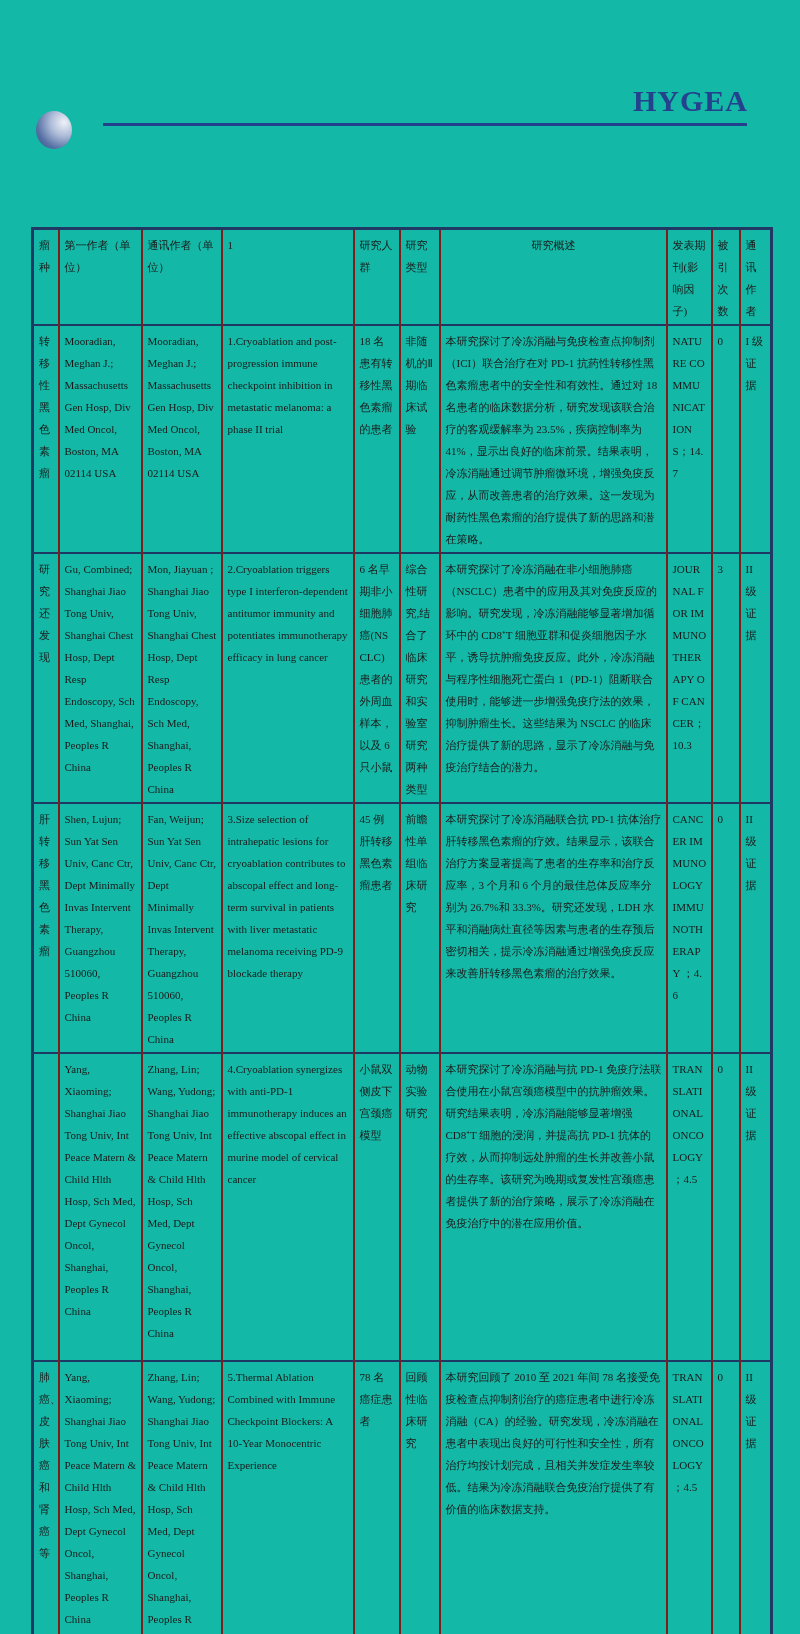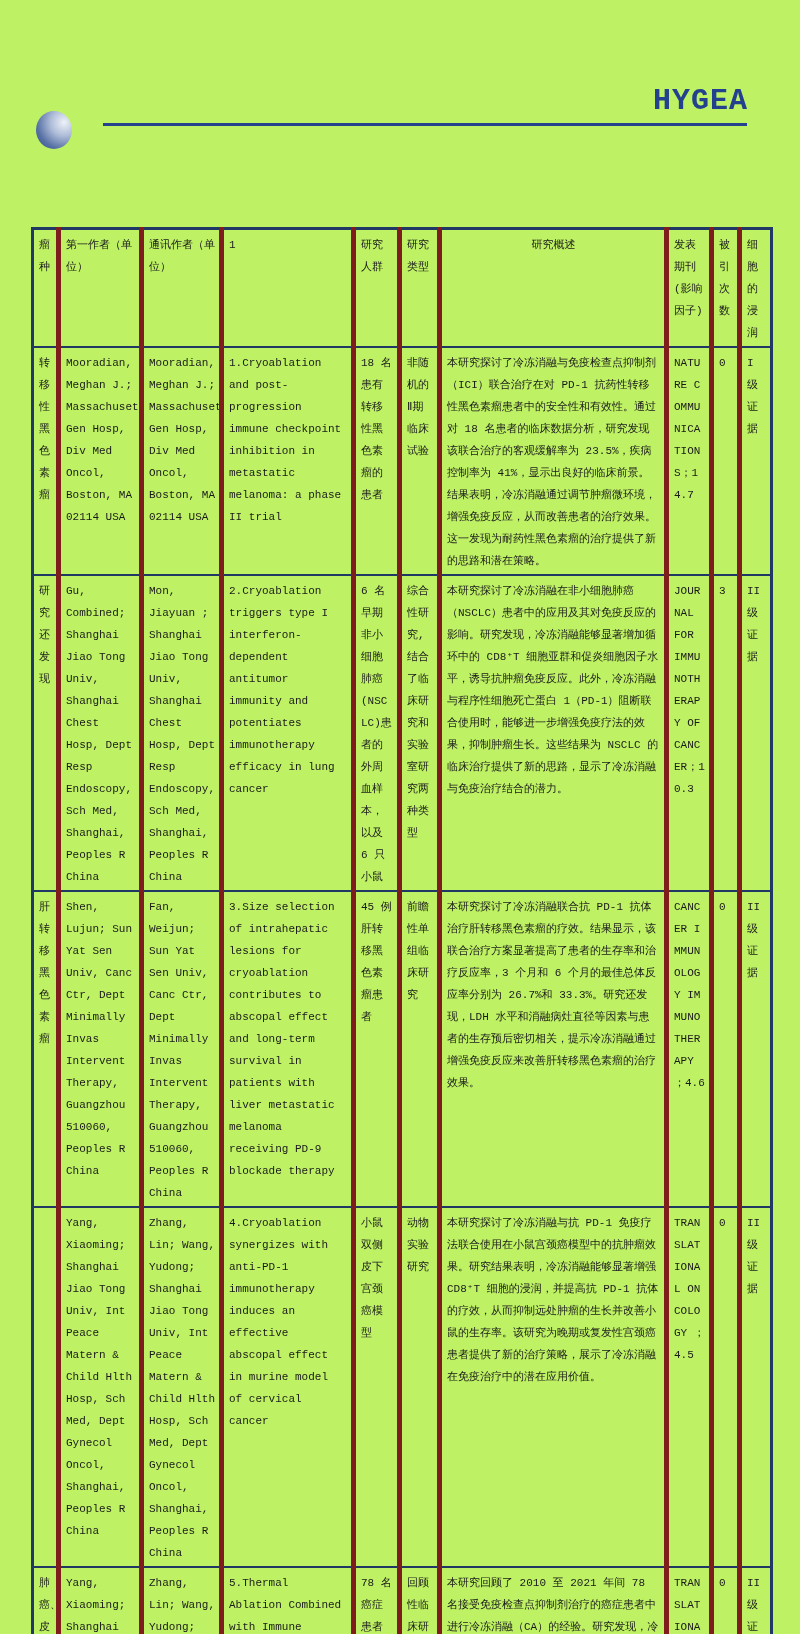--- a/index.html
+++ b/index.html
@@ -1,23 +1,23 @@
 <!DOCTYPE html>
 <html><head>
 <meta charset="utf-8">
 <style>
   * { margin: 0; padding: 0; box-sizing: border-box; }
   body { background: #ffffff; }
   .page {
     position: relative;
     width: 800px;
     height: 1634px;
-    background: #bef264;
+    background: #14b8a6;
     overflow: hidden;
-    font-family: Liberation Mono, monospace;
+    font-family: Liberation Serif, serif;
     color: #1a1a1a;
   }
   
   .brand-text {
     position: absolute;
     top: 84px;
     right: 52px;
     font-size: 30px;
     font-weight: bold;
     letter-spacing: 1px;
@@ -45,21 +45,21 @@
     position: absolute;
     left: 31px;
     top: 227px;
     width: 739px;
     border-collapse: collapse;
     table-layout: fixed;
     border: 3px solid #1f3864;
   }
   table.studies tr { border-top: 2px solid #1f3864; }
   table.studies th, table.studies td {
-    border-left: 5px solid #7f1d1d;
+    border-left: 2px solid #7f1d1d;
     vertical-align: top;
     padding: 4px 4px 2px 5px;
     font-size: 11px;
     font-weight: normal;
     line-height: 22px;
     text-align: left;
     overflow: hidden;
   }
   table.studies th:first-child, table.studies td:first-child { border-left: none; }
   tr.head-row { height: 90px; }
@@ -98,21 +98,21 @@
       <tr class="head-row">
         <th class="c1">瘤种</th>
         <th class="c2">第一作者（单位）</th>
         <th class="c3">通讯作者（单位）</th>
         <th class="c4">1</th>
         <th class="c5">研究人群</th>
         <th class="c6">研究类型</th>
         <th class="c7" style="text-align:center">研究概述</th>
         <th class="c8">发表期刊(影响因子)</th>
         <th class="c9">被引次数</th>
-        <th class="c10">细胞的浸润</th>
+        <th class="c10">通讯作者</th>
       </tr>
     </thead>
     <tbody>
       <tr class="row-1">
         <td class="c1">转移性黑色素瘤</td>
         <td class="c2">Mooradian, Meghan J.; Massachusetts Gen Hosp, Div Med Oncol, Boston, MA 02114 USA</td>
         <td class="c3">Mooradian, Meghan J.; Massachusetts Gen Hosp, Div Med Oncol, Boston, MA 02114 USA</td>
         <td class="c4">1.Cryoablation and post-progression immune checkpoint inhibition in metastatic melanoma: a phase II trial</td>
         <td class="c5">18 名患有转移性黑色素瘤的患者</td>
         <td class="c6">非随机的Ⅱ期临床试验</td>

